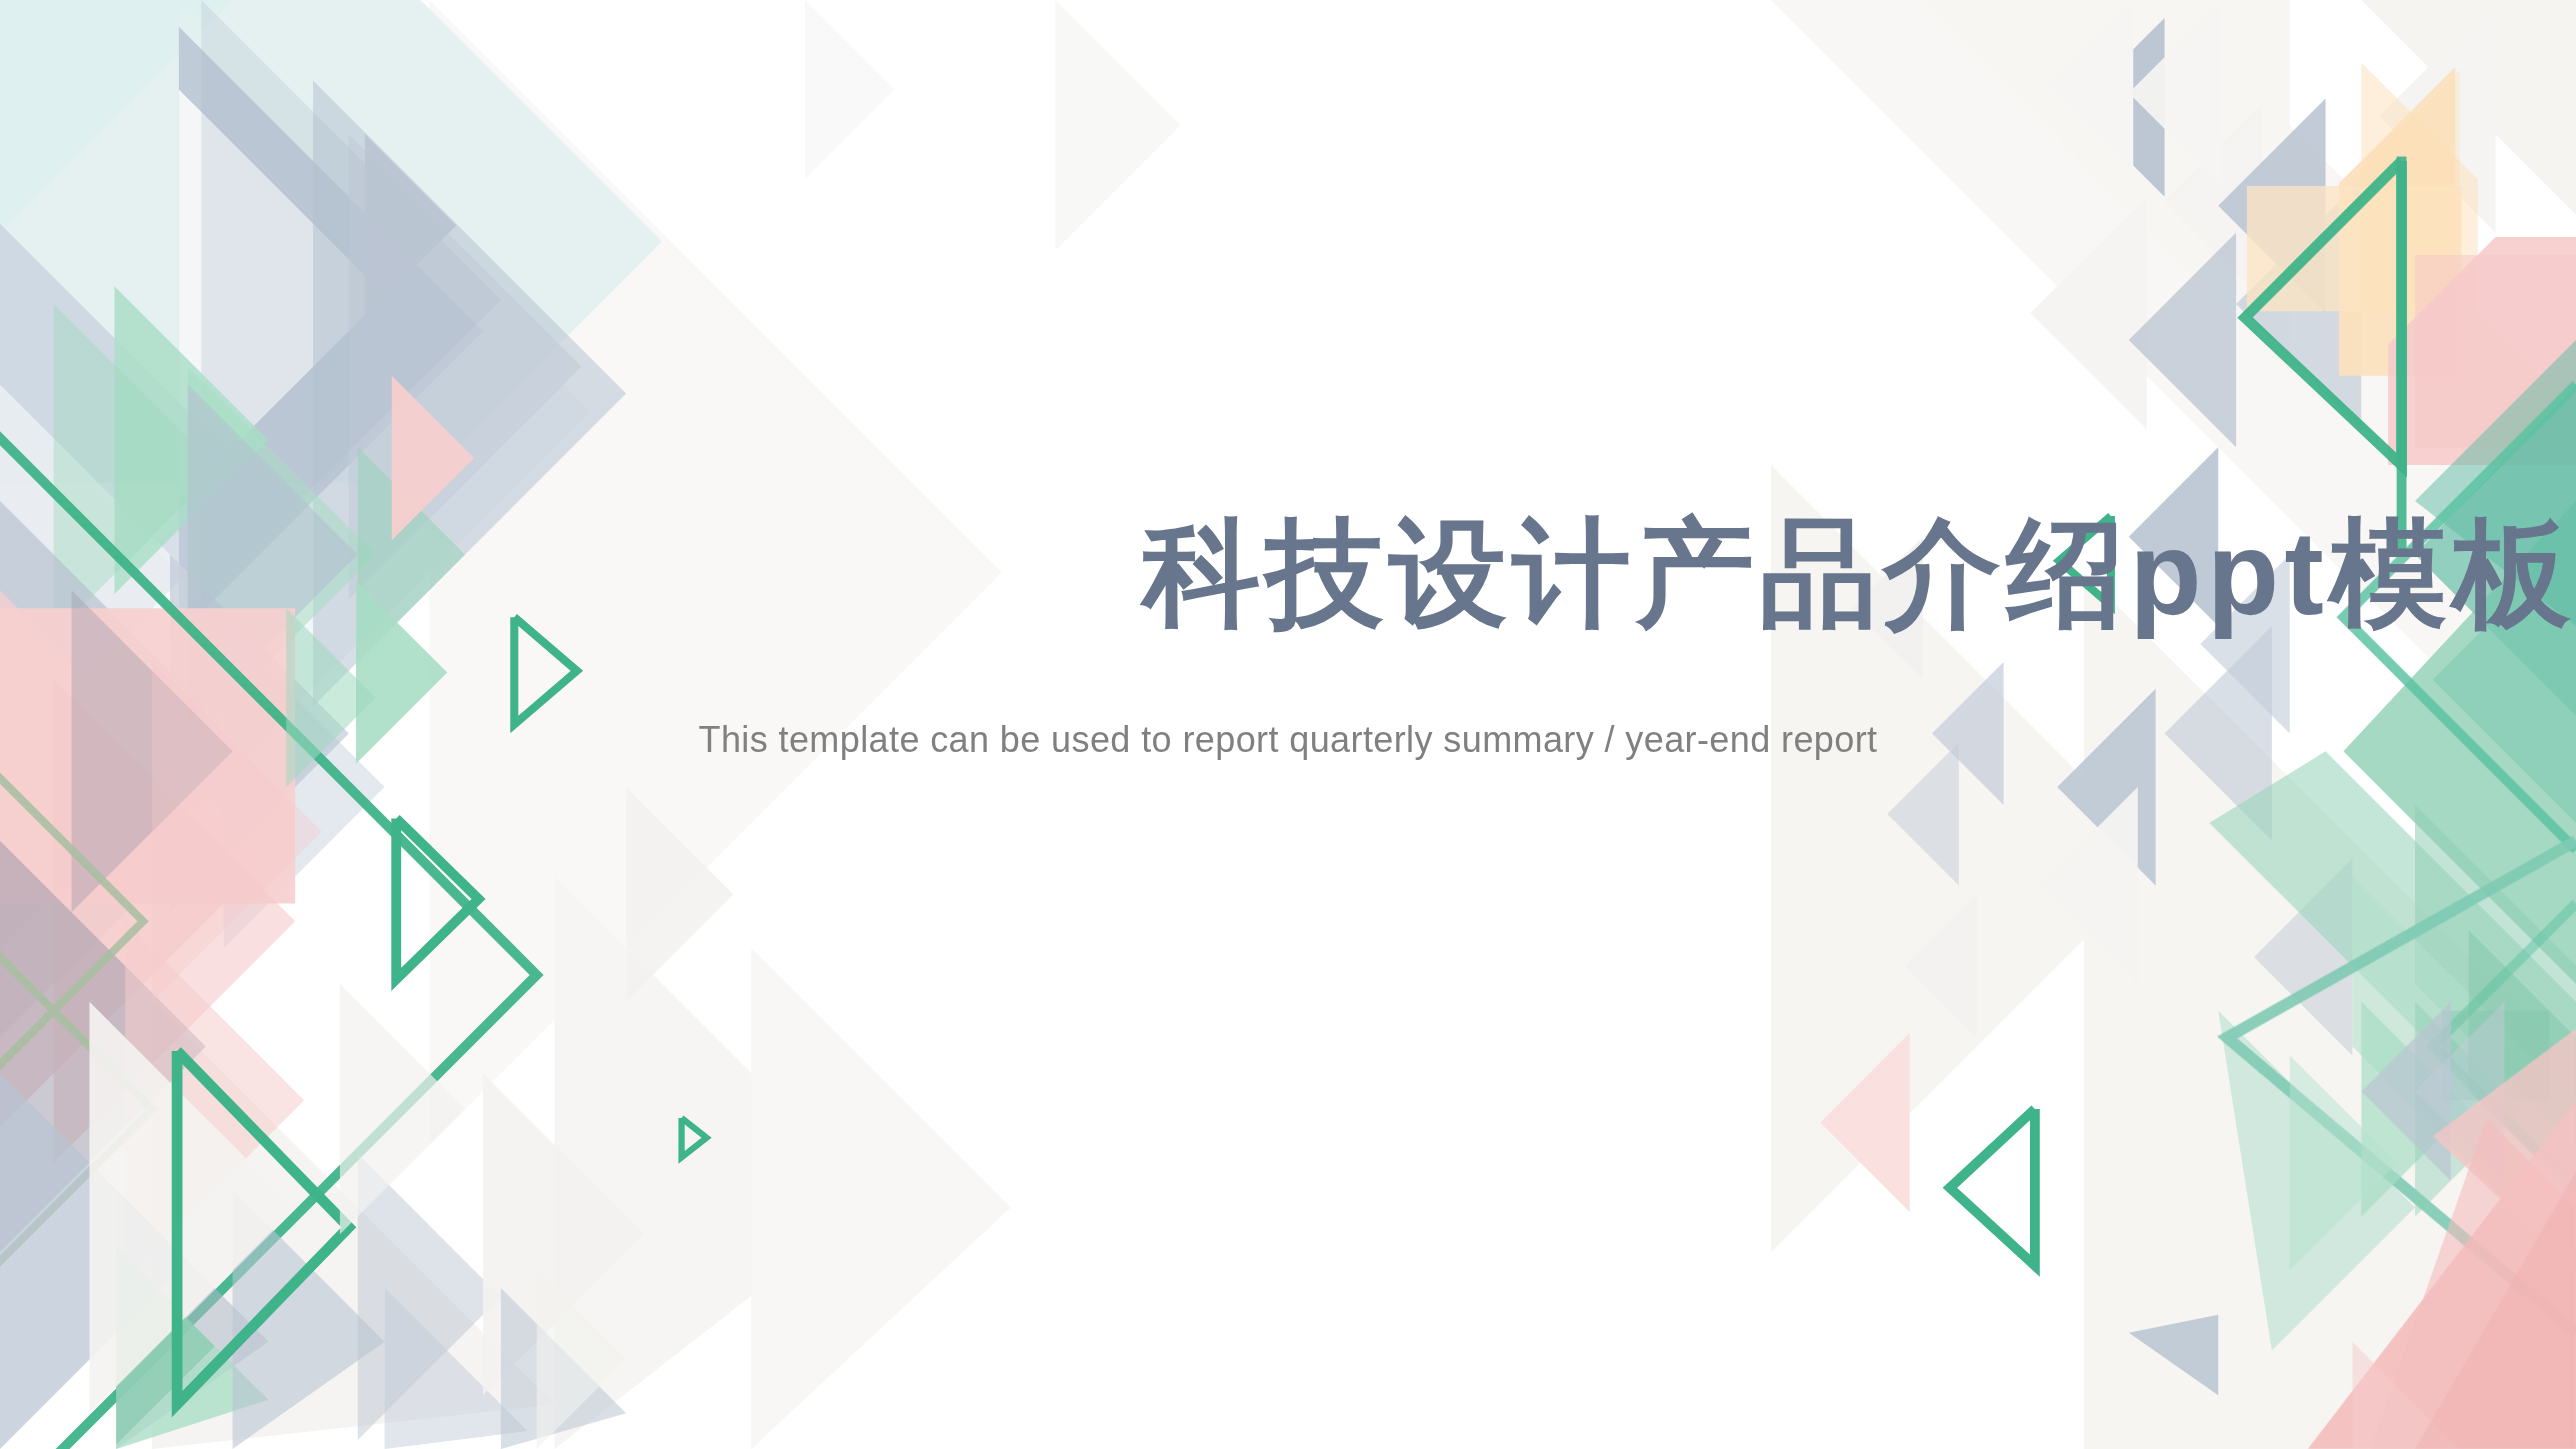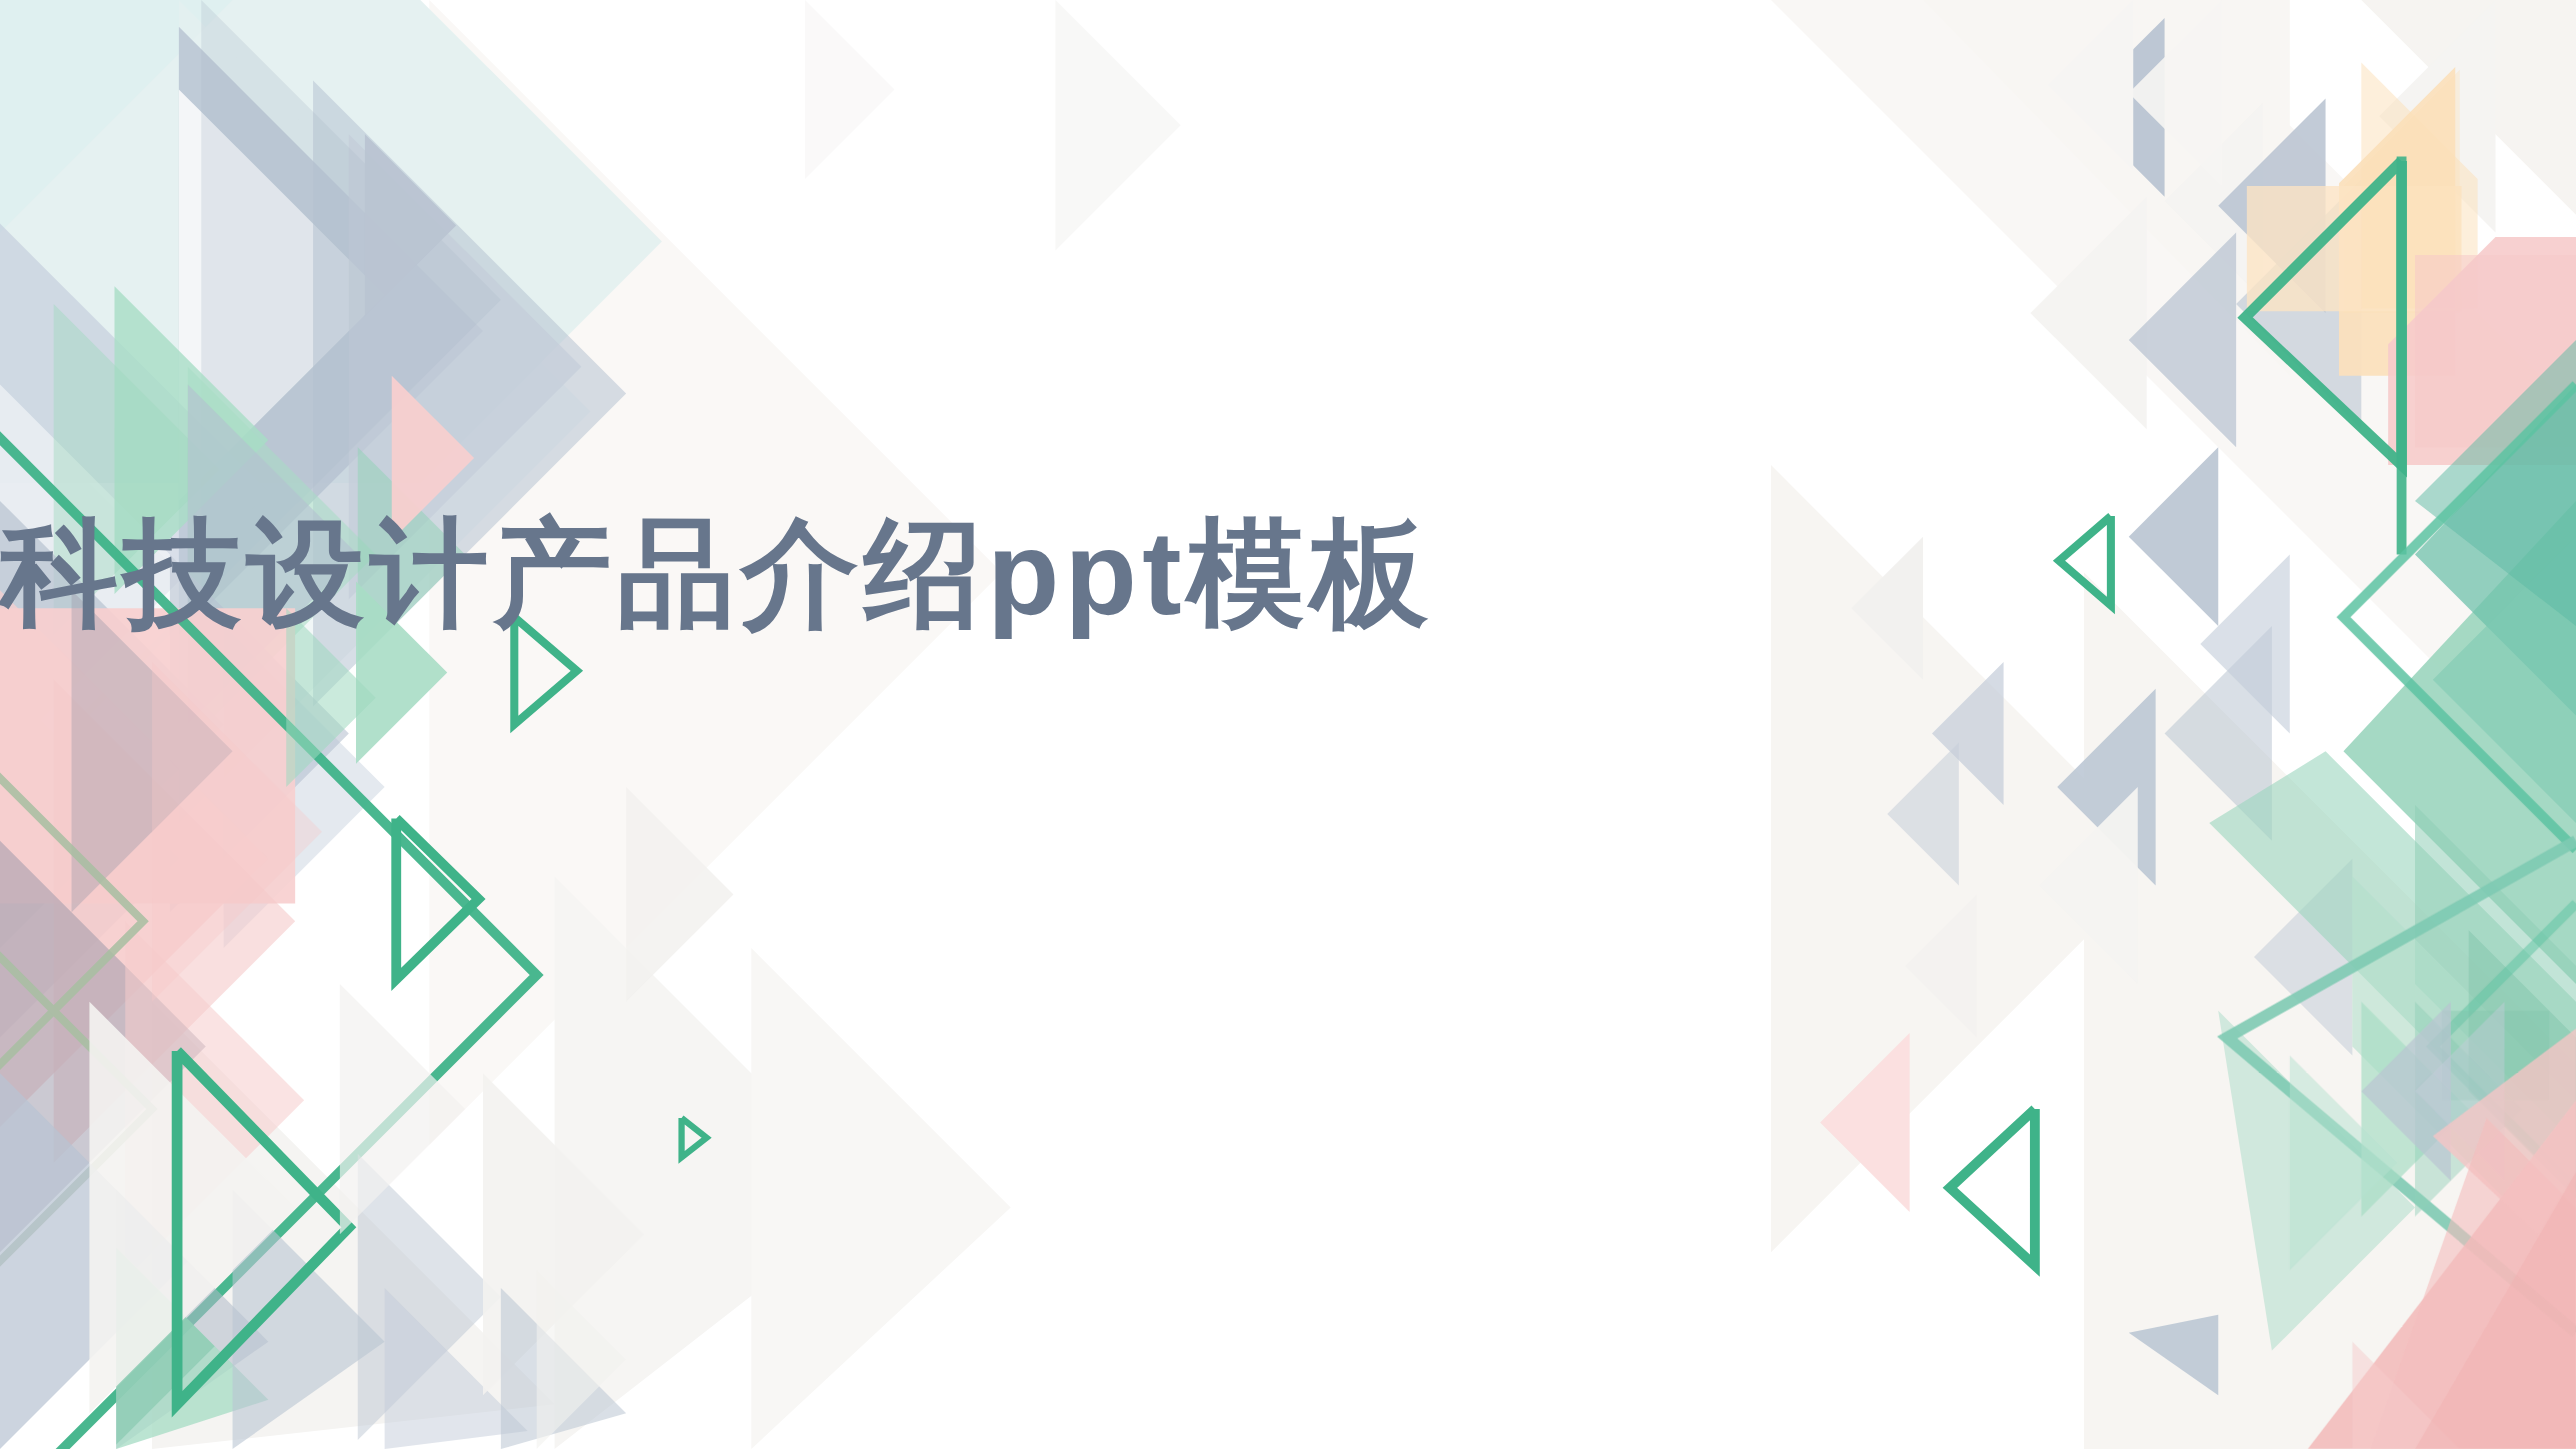--- a/index.html
+++ b/index.html
@@ -28,21 +28,21 @@
     display: flex;
     flex-direction: column;
     align-items: center;
     pointer-events: none;
   }
   #title {
     position: absolute;
     left: 0;
     right: 0;
     top: 428px;
-    text-align: left;
+    text-align: right;
     font-family: "Liberation Sans", sans-serif;
     font-size: 118px;
     font-weight: bold;
     letter-spacing: 5.4px;
     line-height: 1.12;
     color: #67768c;
     white-space: nowrap;
   }
   #subtitle {
     position: absolute;
@@ -269,16 +269,17 @@
       <polygon points="900,0 1000,100 900,200 900,0" opacity="0.4"></polygon>
       <polygon points="600,1420 700,1520 600,1620 600,1420" opacity="0.6"></polygon>
     </g>
 
     <polygon points="410,150 500,240 410,330 410,150" fill="#b9c4d2" opacity="0.0"></polygon>
 
   </svg>
 
   <div id="content">
     <h1 id="title">科技设计产品介绍ppt模板</h1>
+    <p id="subtitle">This template can be used to report quarterly summary / year-end report</p>
   </div>
 
 </div>
 
 
 </body></html>

